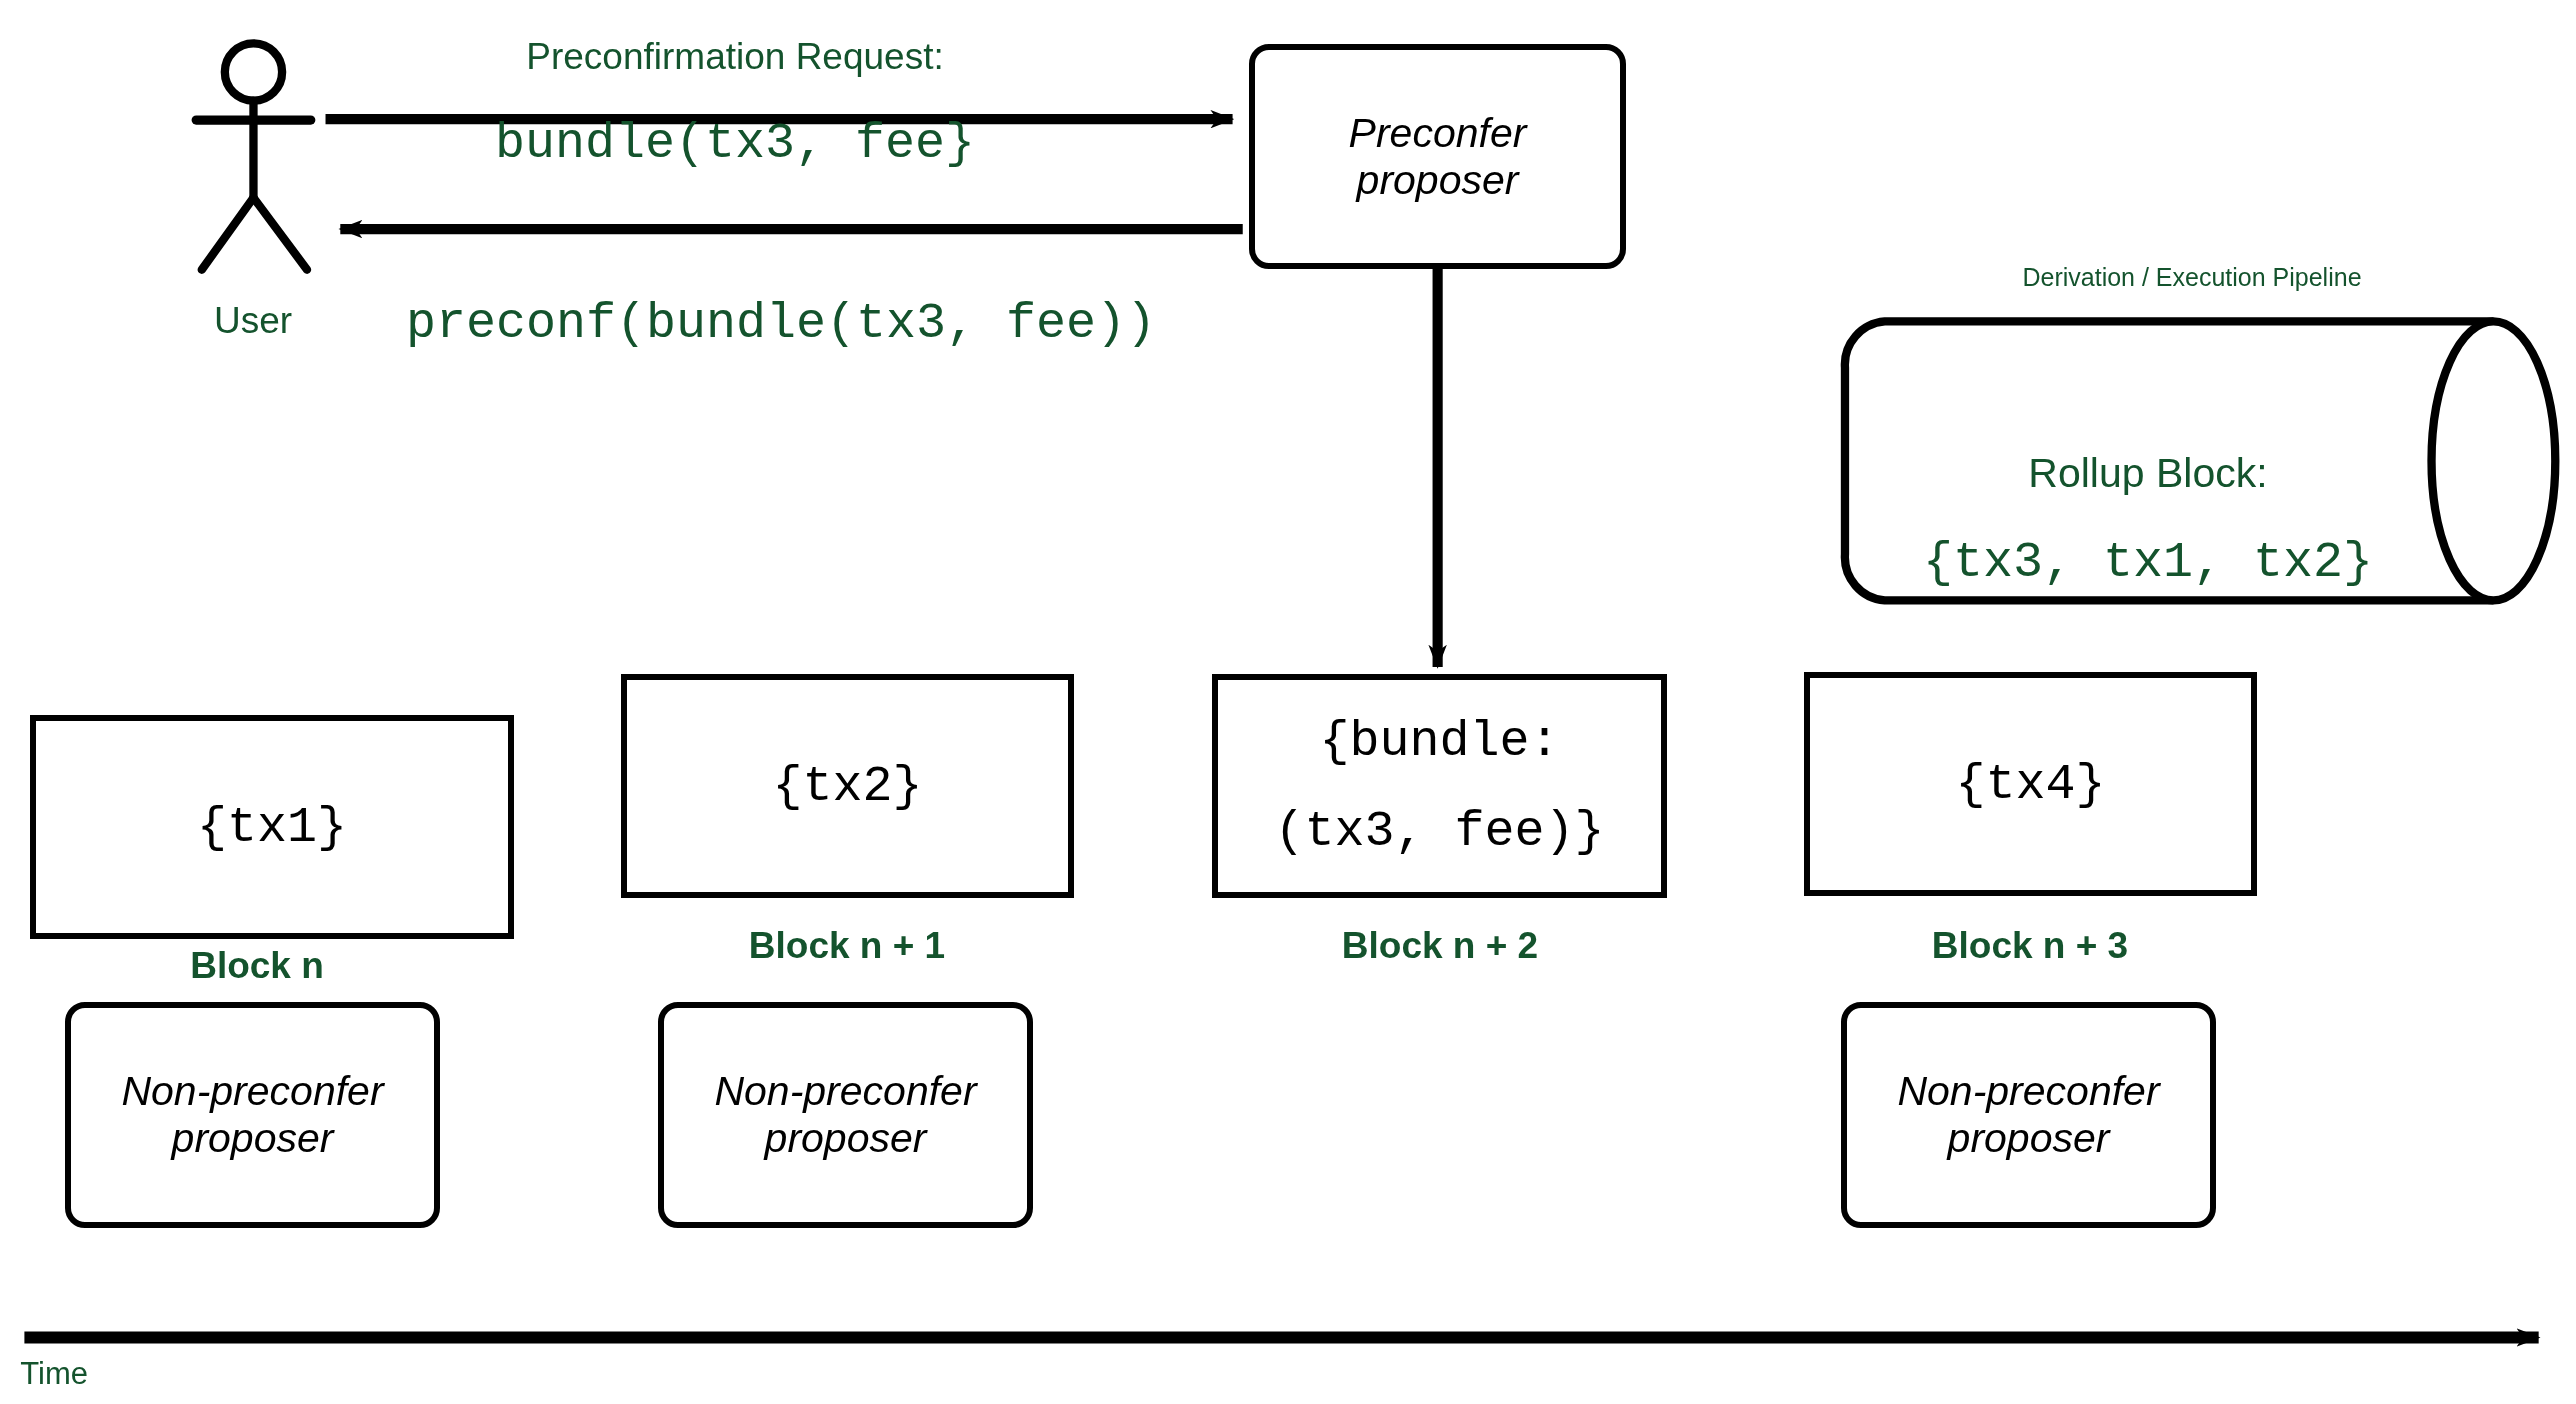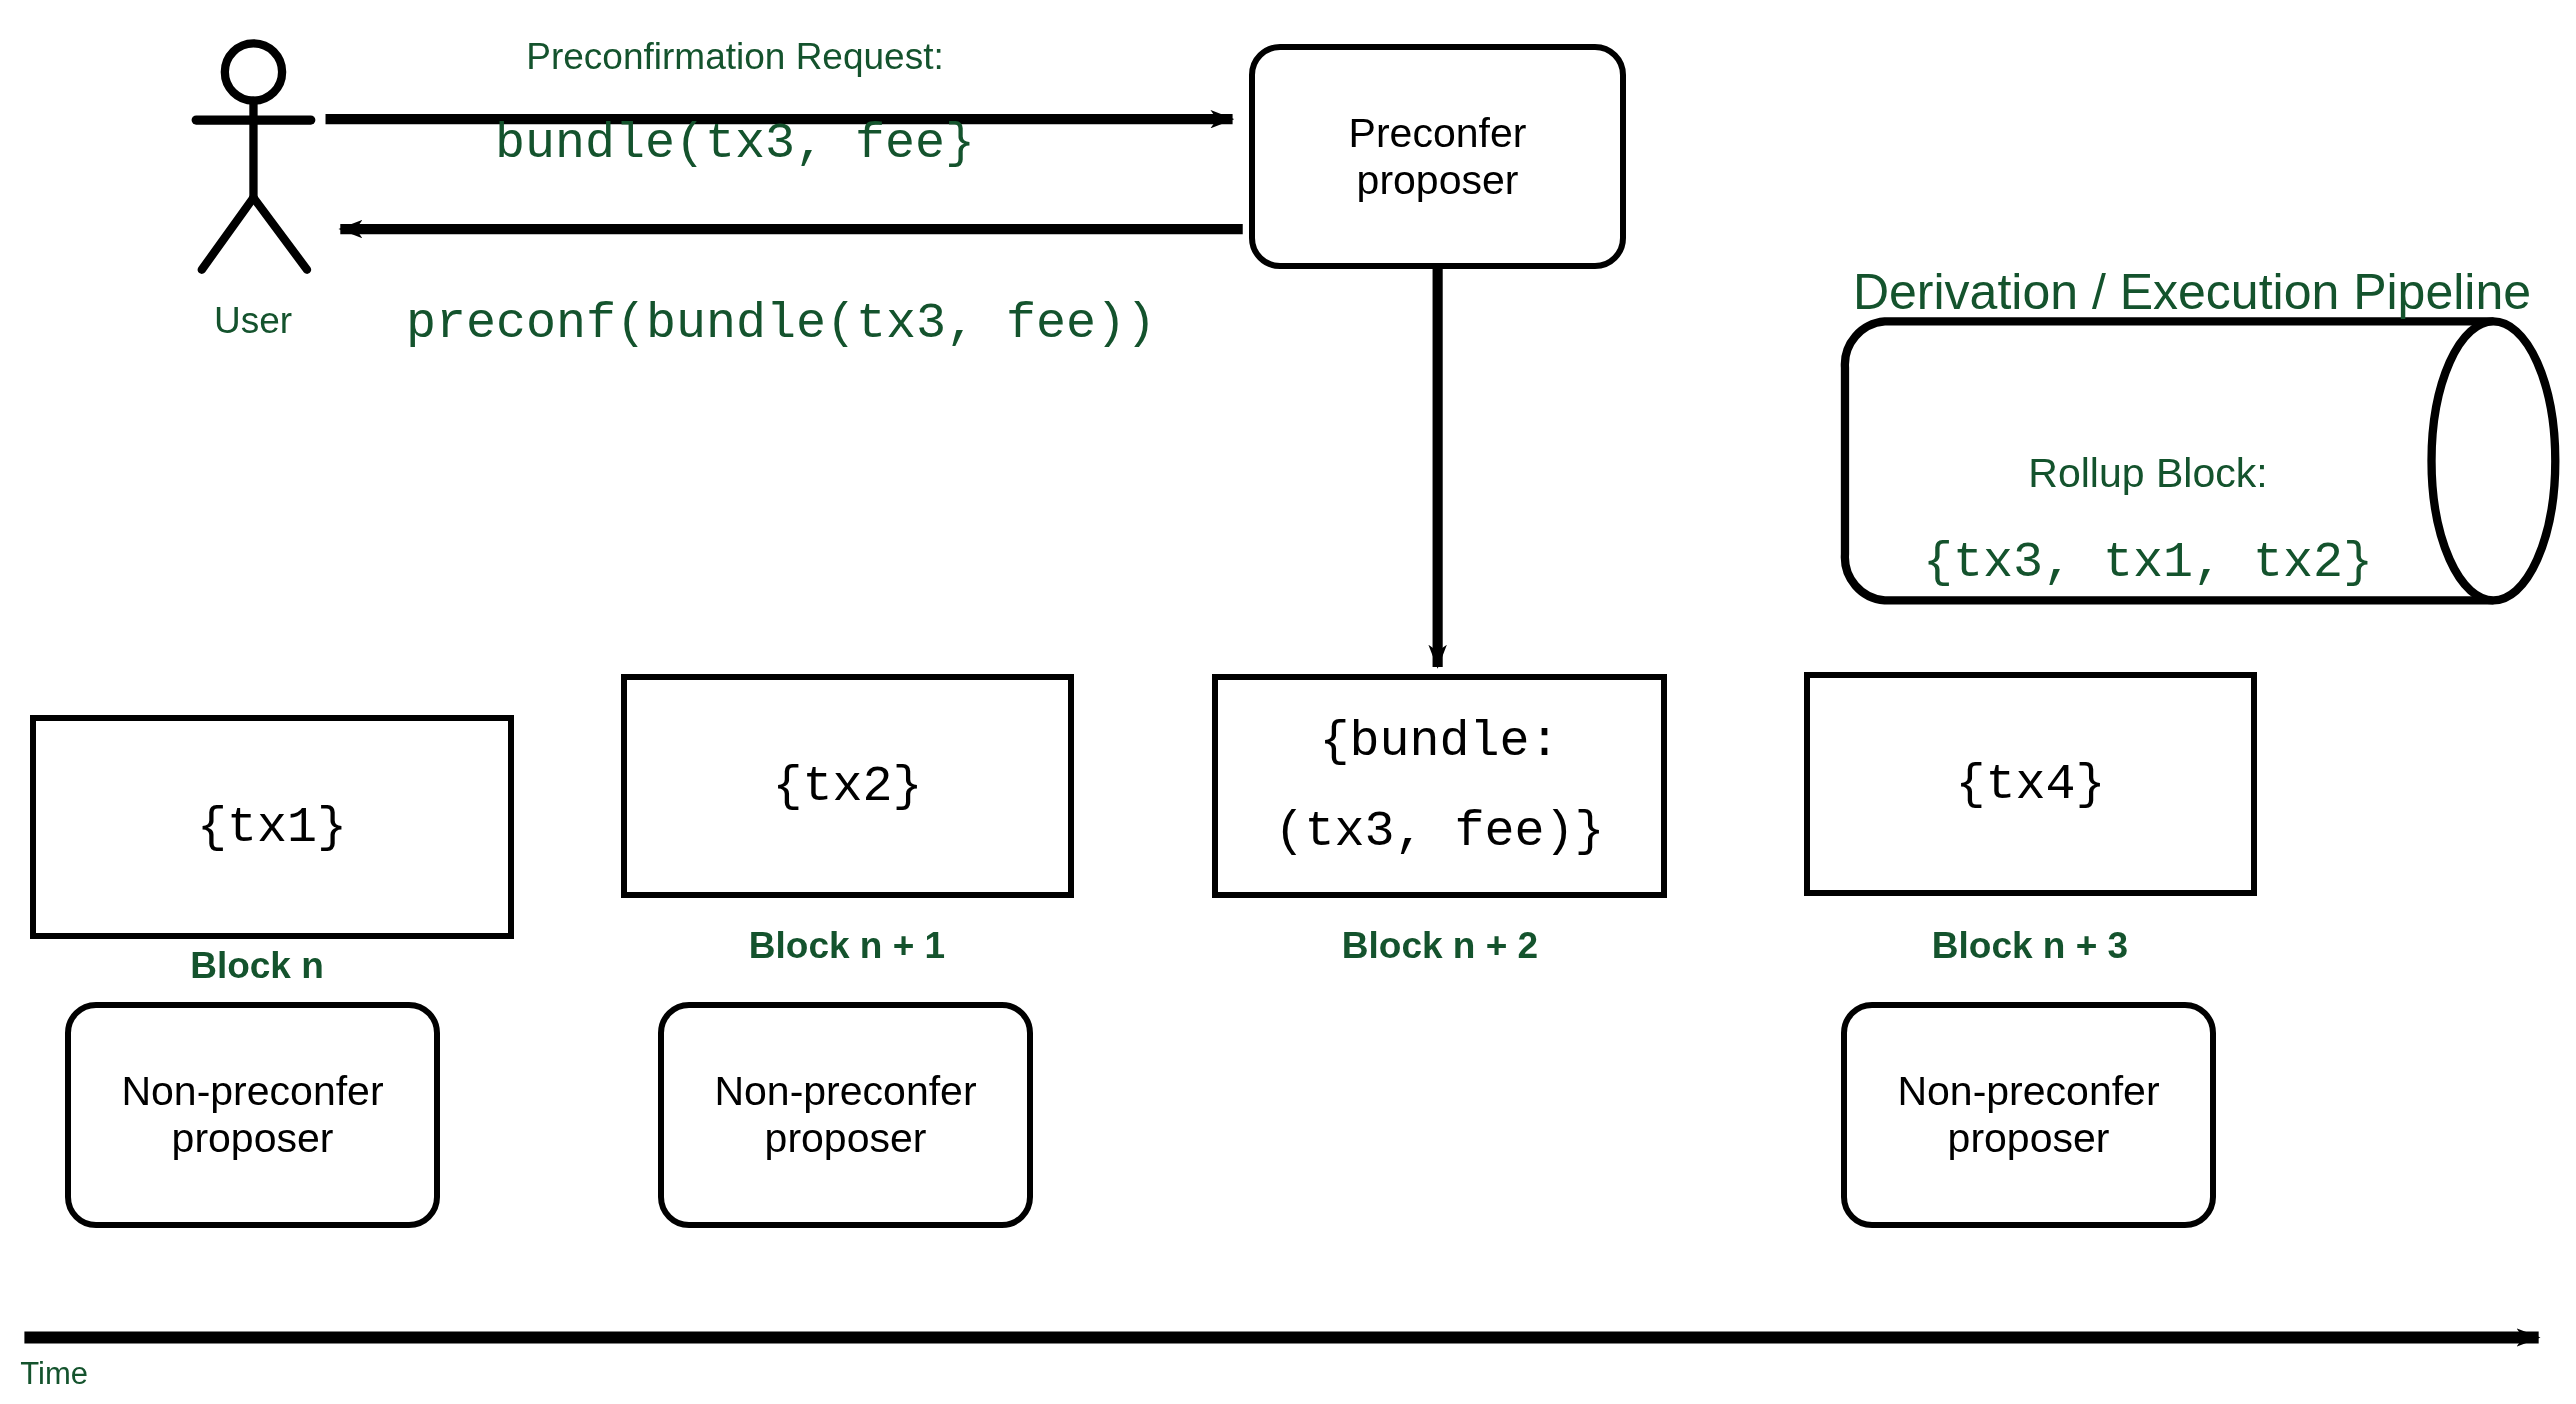--- a/index.html
+++ b/index.html
@@ -42,32 +42,32 @@
     transform: translateX(-50%);
   }
   .bold {
     font-weight: bold;
   }
   .f-label   { font-size: 37px; }
   .f-node    { font-size: 41px; }
   .f-mono    { font-size: 50px; }
   .f-block   { font-size: 37px; }
   .f-time    { font-size: 31px; }
-  .f-title   { font-size: 50px; }
+  .f-title   { font-size: 25px; }
   .node-box {
     position: absolute;
     box-sizing: border-box;
     border: 6.5px solid #000000;
     background: #ffffff;
     display: flex;
     align-items: center;
     justify-content: center;
     text-align: center;
   }
-  .rounded { border-radius: 31px; }
+  .rounded { border-radius: 20px; font-style: italic; }
   .square  { border-radius: 0; }
   .stack { display: block; }
 </style>
 </head>
 <body>
 
 <div id="canvas">
 
   <svg class="layer" viewBox="0 0 2788 1520">
     <defs>

